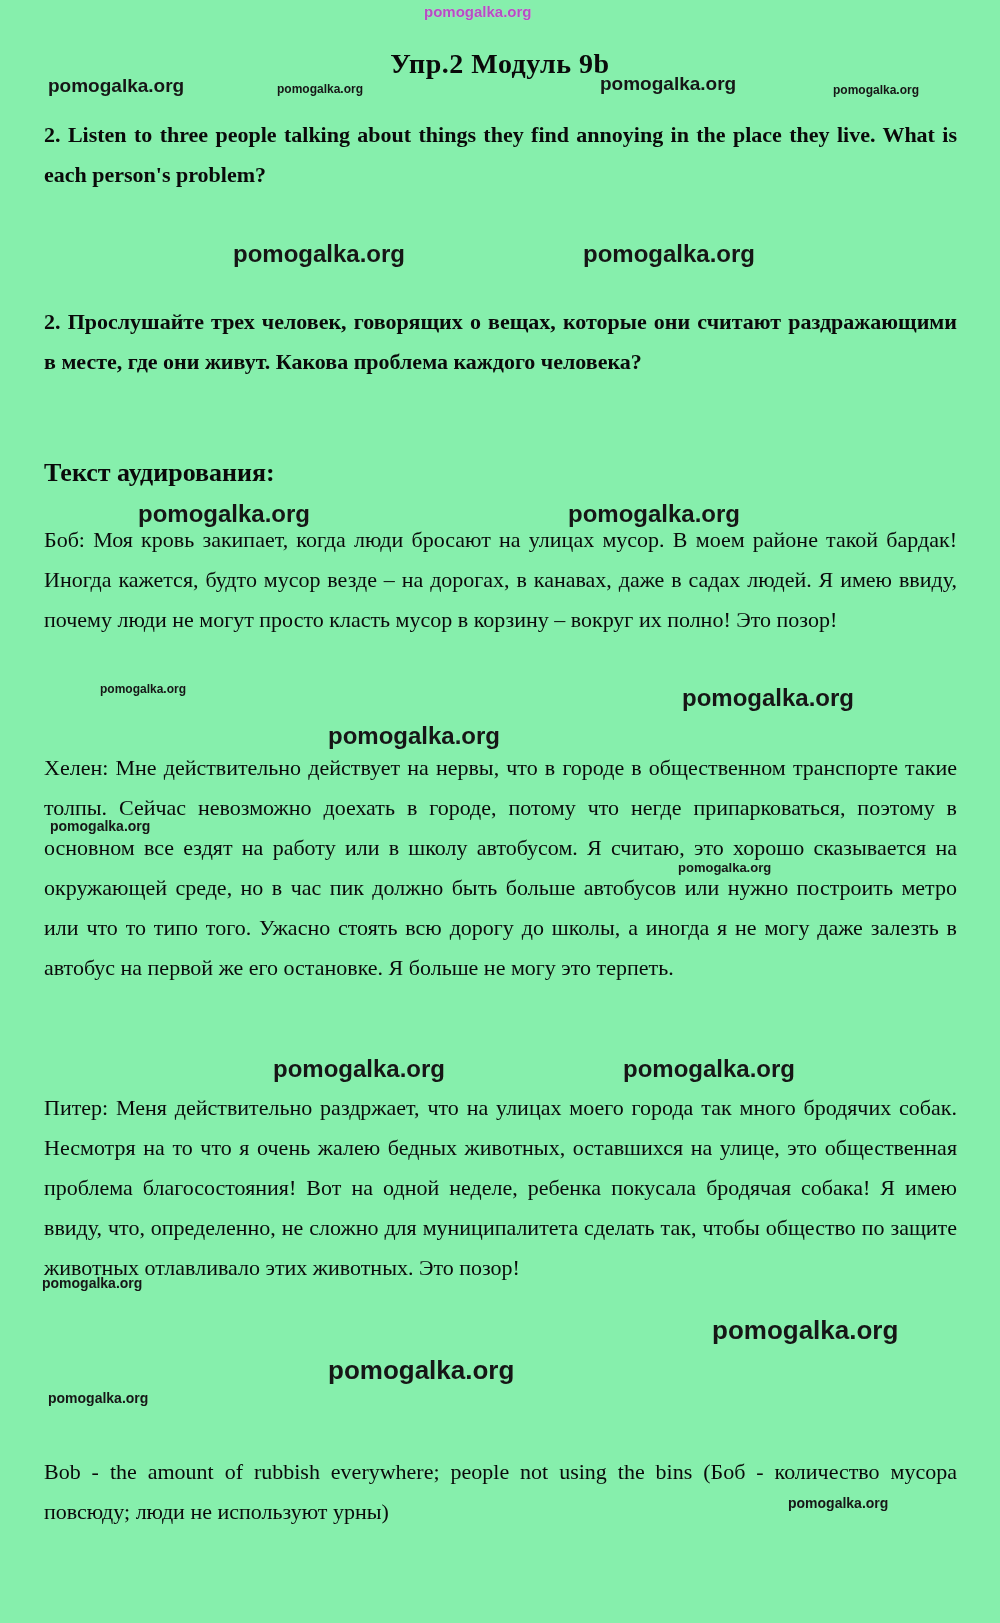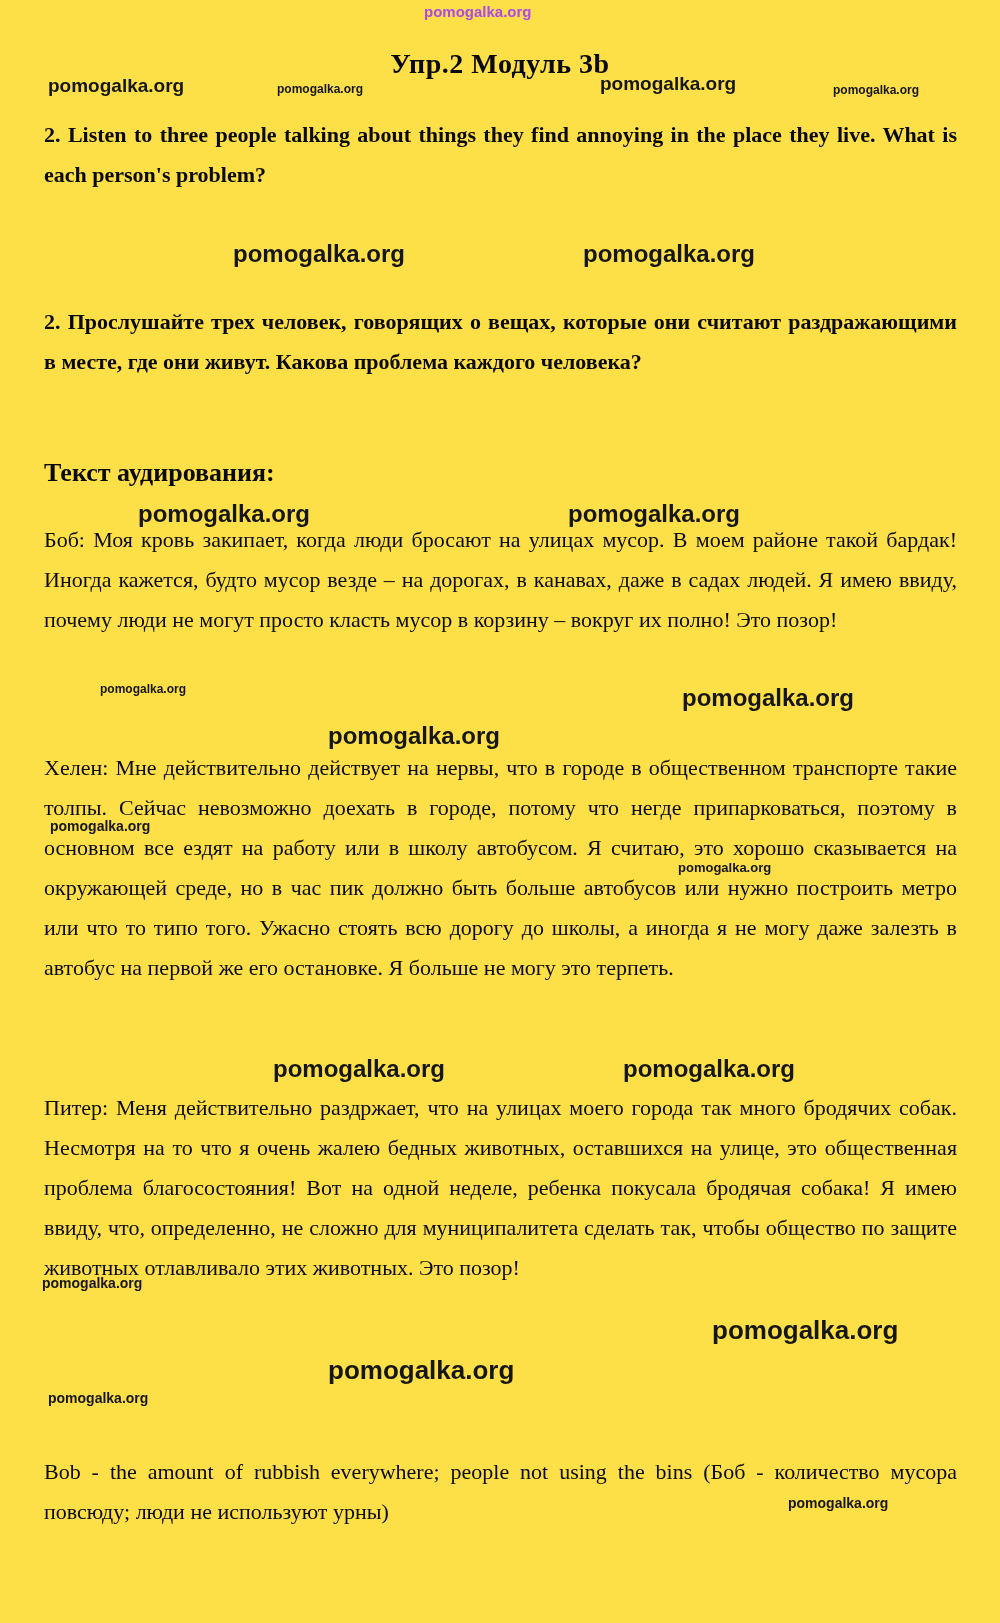--- a/index.html
+++ b/index.html
@@ -4,21 +4,21 @@
 <style>
   html, body {
     margin: 0;
     padding: 0;
     background: #ffffff;
   }
   .page {
     position: relative;
     width: 1000px;
     height: 1623px;
-    background: #fde047;
+    background: #86efac;
     overflow: hidden;
     font-family: "Liberation Serif", serif;
     color: #0a0a0a;
   }
   .title {
     position: absolute;
     top: 48px;
     left: 0;
     width: 100%;
     text-align: center;
@@ -89,21 +89,21 @@
   <span class="wm s24" style="left:273px; top:1055px;">pomogalka.org</span>
   <span class="wm s24" style="left:623px; top:1055px;">pomogalka.org</span>
 
   <span class="wm s14" style="left:42px;  top:1275px;">pomogalka.org</span>
   <span class="wm s26" style="left:712px; top:1315px;">pomogalka.org</span>
   <span class="wm s26" style="left:328px; top:1355px;">pomogalka.org</span>
   <span class="wm s14" style="left:48px;  top:1390px;">pomogalka.org</span>
 
   <span class="wm s14" style="left:788px; top:1495px;">pomogalka.org</span>
 
-  <div class="title">Упр.2 Модуль 3b</div>
+  <div class="title">Упр.2 Модуль 9b</div>
 
   <div class="para bold" style="top:115px;">2. Listen to three people talking about things they find annoying in the place they live. What is each person's problem?</div>
 
   <div class="para bold" style="top:258px;margin-top:44px;">2. Прослушайте трех человек, говорящих о вещах, которые они считают раздражающими в месте, где они живут. Какова проблема каждого человека?</div>
 
   <div class="heading" style="top:458px;">Текст аудирования:</div>
 
   <div class="para" style="top:520px;">Боб: Моя кровь закипает, когда люди бросают на улицах мусор. В моем районе такой бардак! Иногда кажется, будто мусор везде – на дорогах, в канавах, даже в садах людей. Я имею ввиду, почему люди не могут просто класть мусор в корзину – вокруг их полно! Это позор!</div>
 
   <div class="para" style="top:748px;">Хелен: Мне действительно действует на нервы, что в городе в общественном транспорте такие толпы. Сейчас невозможно доехать в городе, потому что негде припарковаться, поэтому в основном все ездят на работу или в школу автобусом. Я считаю, это хорошо сказывается на окружающей среде, но в час пик должно быть больше автобусов или нужно построить метро или что то типо того. Ужасно стоять всю дорогу до школы, а иногда я не могу даже залезть в автобус на первой же его остановке. Я больше не могу это терпеть.</div>

